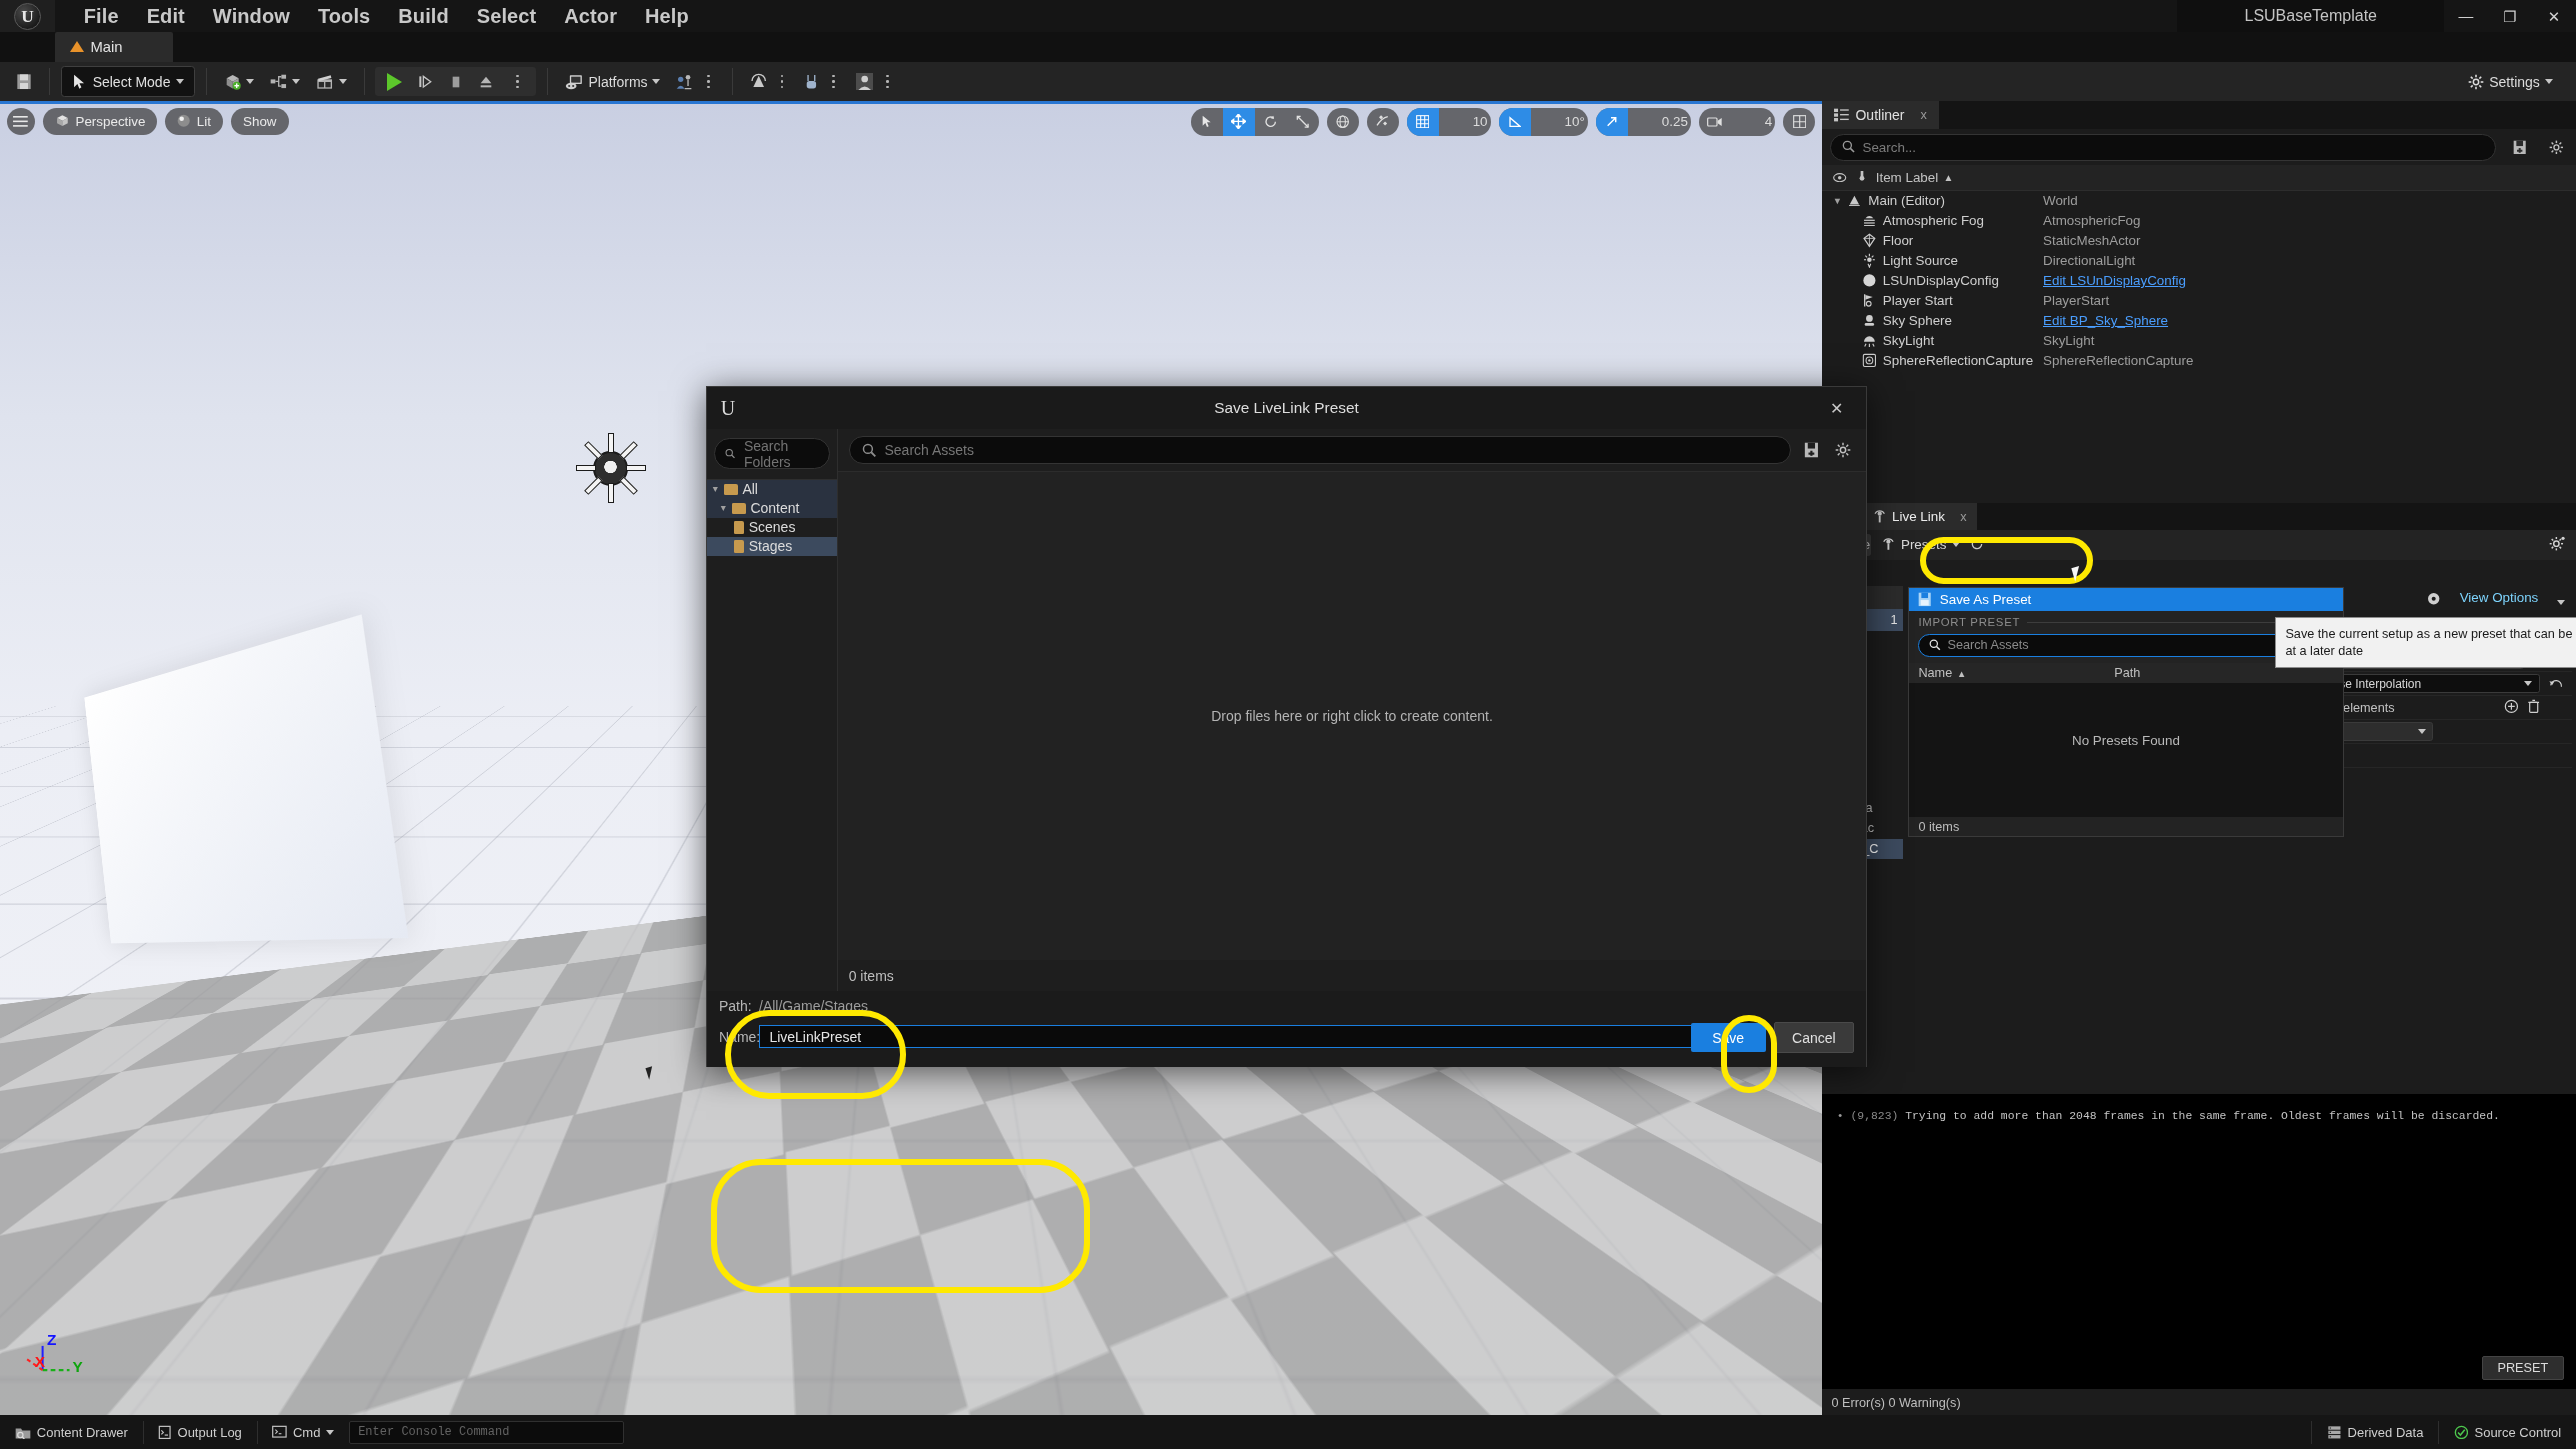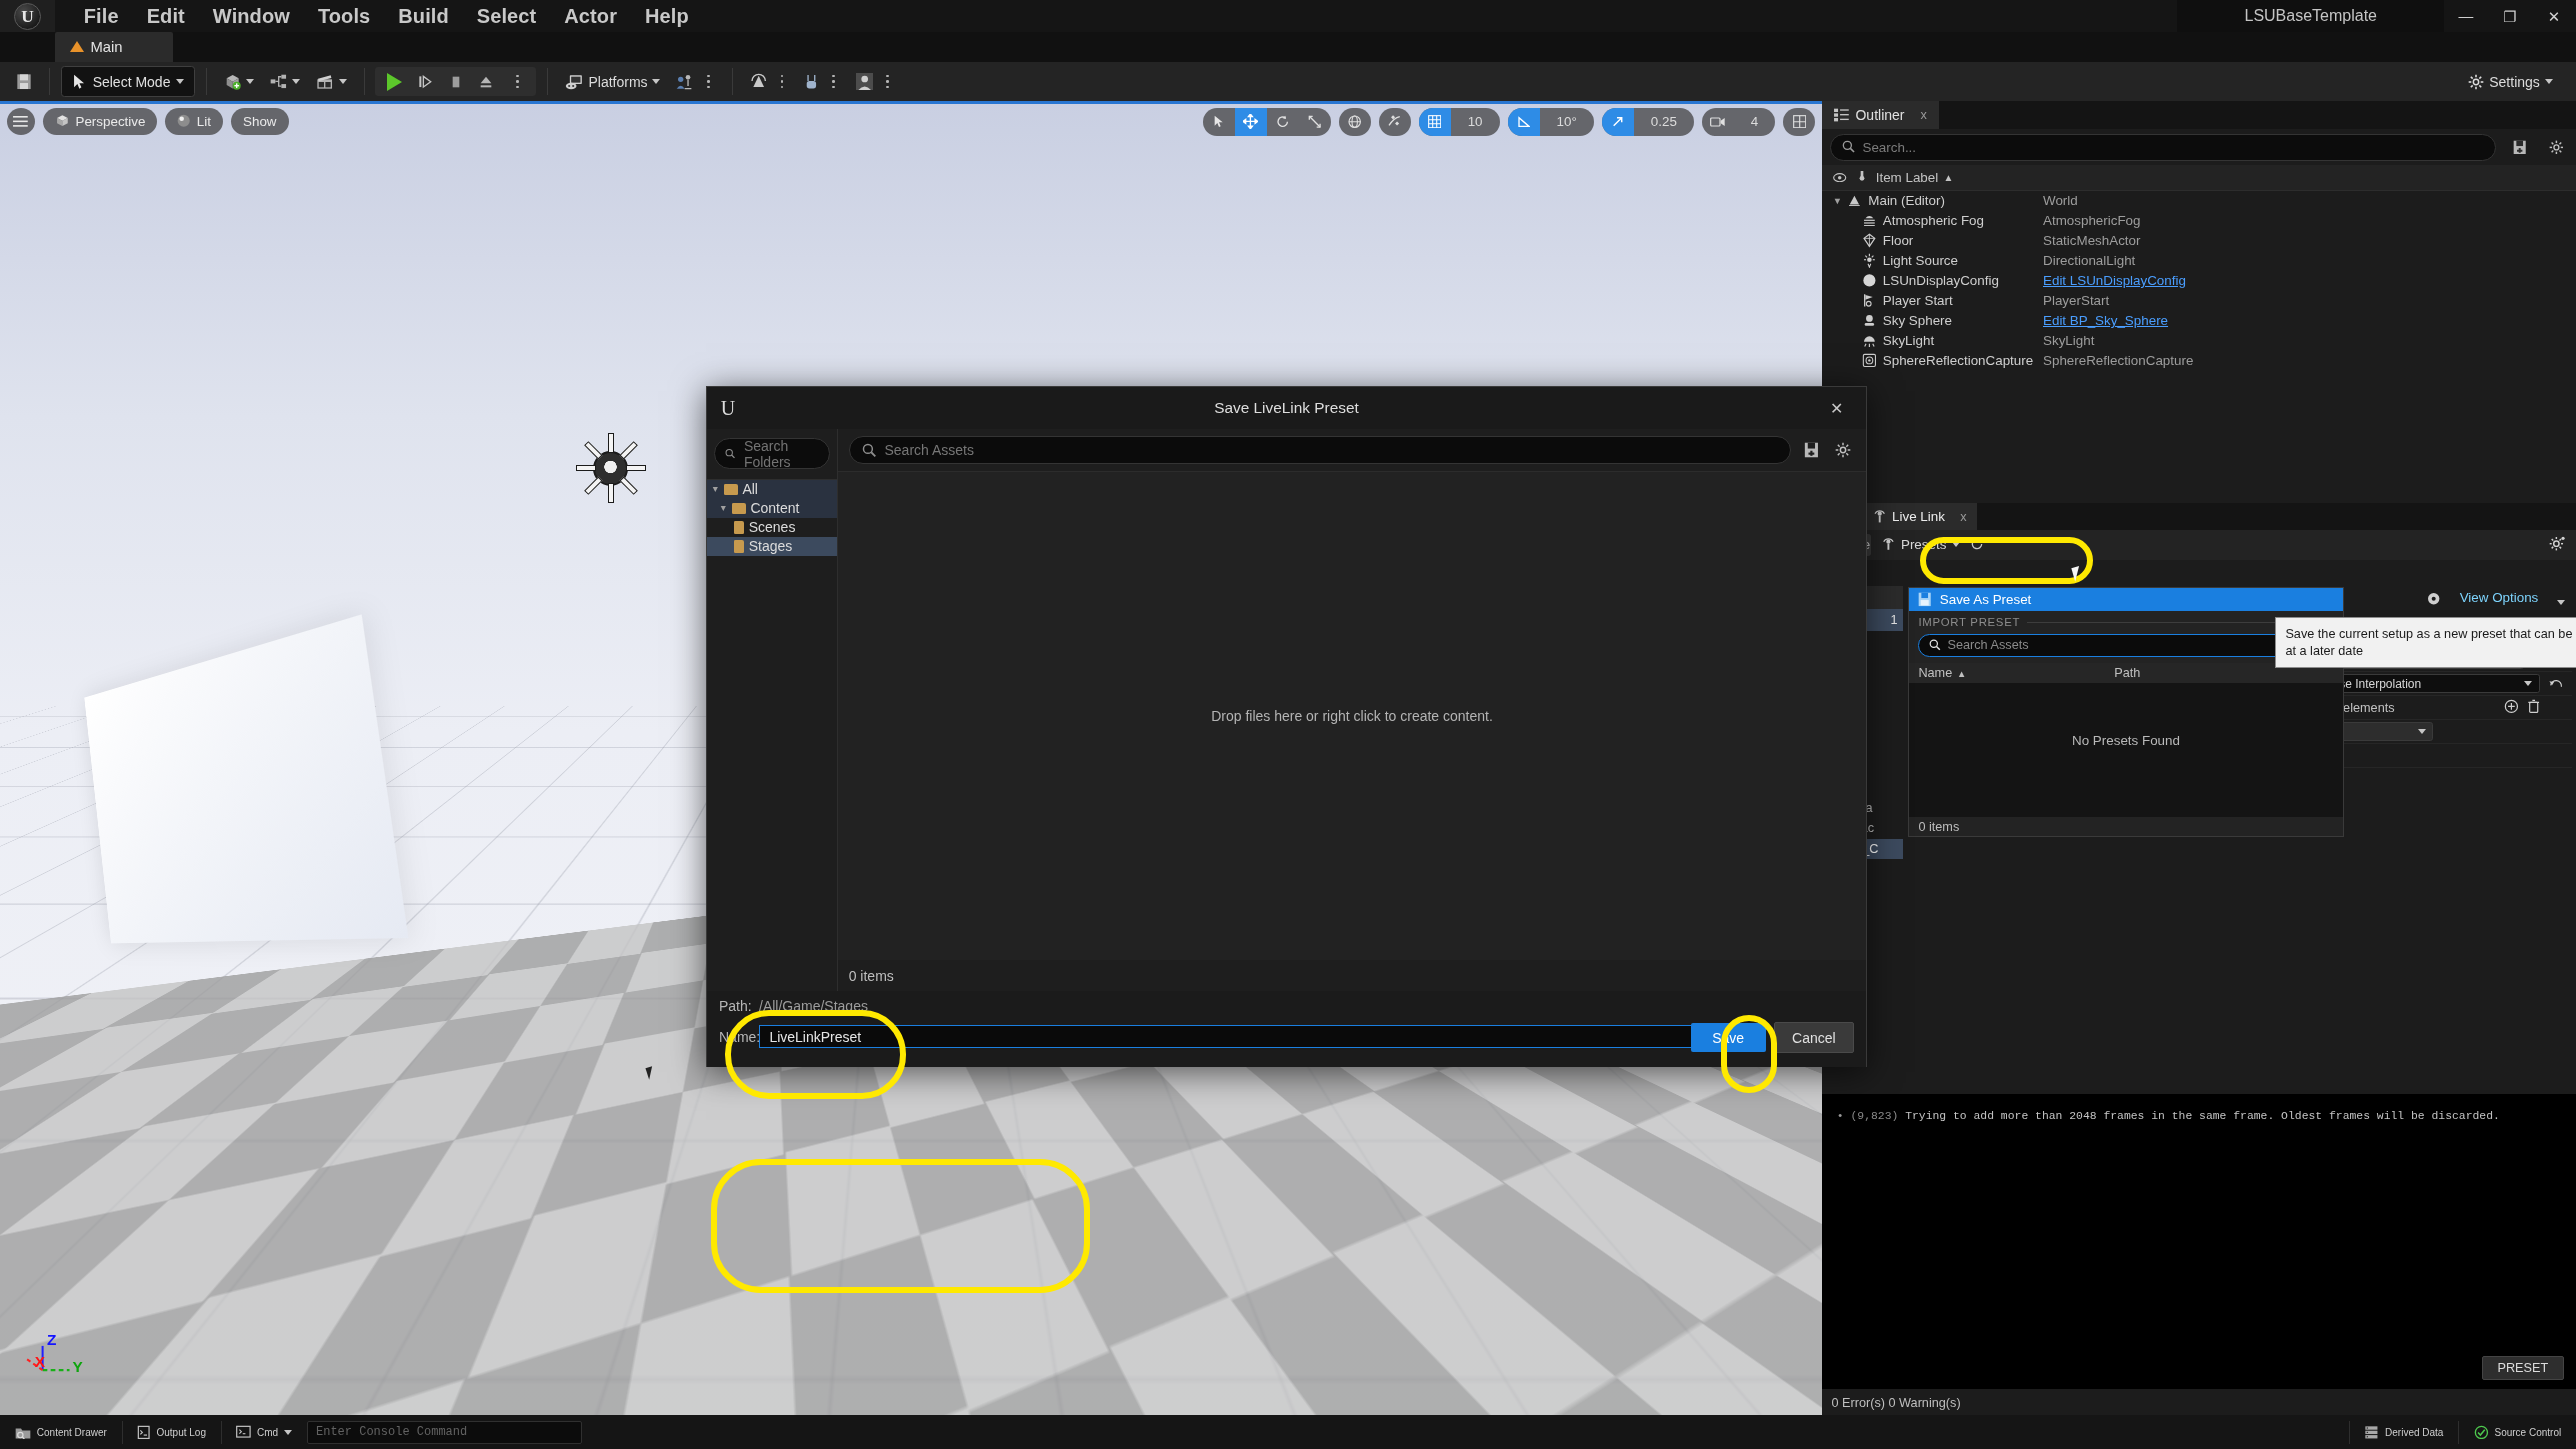--- a/index.html
+++ b/index.html
@@ -131,21 +131,21 @@
   }
   .vp-pill.round{ width:28px; padding:0; justify-content:center; border-radius:50%;}
   .vp-toolbar-r{
     position:absolute; right:6.7px; top:6.7px; display:flex; align-items:center; gap:8px;
   }
   .seg{
     background: rgba(78,78,80,.82); border-radius:14.8px; height:28px; display:flex; align-items:center; overflow:hidden;
   }
   .seg .cell{ width:32px; height:28px; display:flex;align-items:center;justify-content:center; color:#e7e7e7; font-size:12.7px;}
   .seg .cell.active{ background:#2e8ce6; }
-  .seg .num{ padding:0 17px; font-size:13.4px; color:#dcdcdc; height:28px; display:flex;align-items:center;}
+  .seg .num{ padding:0 3px; font-size:13.4px; color:#dcdcdc; height:28px; display:flex;align-items:center;margin-left:31px;}
   .axis-gizmo{ position:absolute; left:17.4px; bottom:23px; width:101px; height:74px;}
   .axis-gizmo span{ position:absolute; font-size:15.4px; font-weight:bold;}
   .cursor-arrow{
     position:absolute; left:647px; top:965px; width:0;height:0;
     border-left:7.4px solid #222; border-bottom:12px solid transparent; border-right:6px solid transparent;
     transform: rotate(-18deg);
   }
 
   
   .rightcol{ position:absolute; left:1822px; top:101px; width:754px; height:1315px; background:#1c1c1c;}
@@ -229,21 +229,21 @@
   .warnbox{
     position:absolute; left:5.4px; top:1318px; width:742px; height:87px;
     background:#242424; border:1.3px solid #d08a1d; display:flex; align-items:center; gap:10.7px; padding:0 12px;
   }
   .warn-txt{ flex:1; font-size:13.4px; color:#e2e2e2; line-height:1.45;}
   .disablebtn{ background:#2e2e2e;border:0.7px solid #4a4a4a;padding:6px 13.4px;font-size:13.4px;color:#e0e0e0;border-radius:2px;}
 
   
   .statusbar{ position:absolute; left:0; top:1415px; width:2576px; height:34px; background:#151515;
     display:flex; align-items:center; }
-  .sb-item{ height:34px; display:flex;align-items:center;gap:6px;padding:0 14.8px;font-size:10px;color:#cfcfcf;}
+  .sb-item{ height:34px; display:flex;align-items:center;gap:6px;padding:0 14.8px;font-size:13px;color:#cfcfcf;}
   .sb-sep{ width:0.7px;height:23px;background:#2e2e2e;}
   .console-input{
     width:275px;height:23px;background:#0c0c0c;border:0.7px solid #303030;border-radius:2px;
     display:flex;align-items:center;padding:0 8px;font-family:"Liberation Mono", monospace;font-size:12px;color:#626262;
   }
   .sb-right{ position:absolute;right:0;top:0;height:34px;display:flex;align-items:center;}
 
   
   .modal{
     position:absolute; left:706px; top:386px; width:1161px; height:681px;

